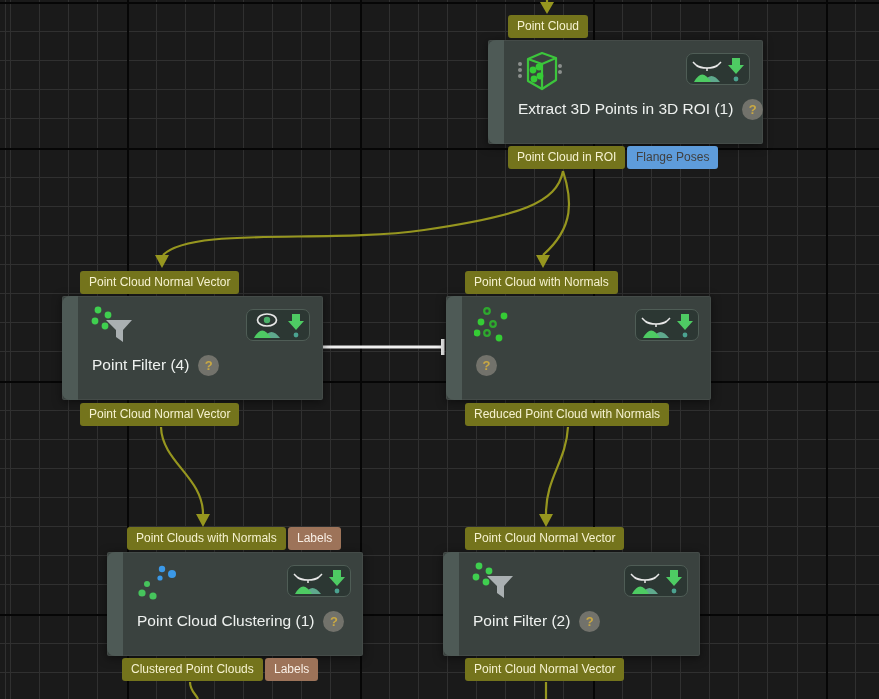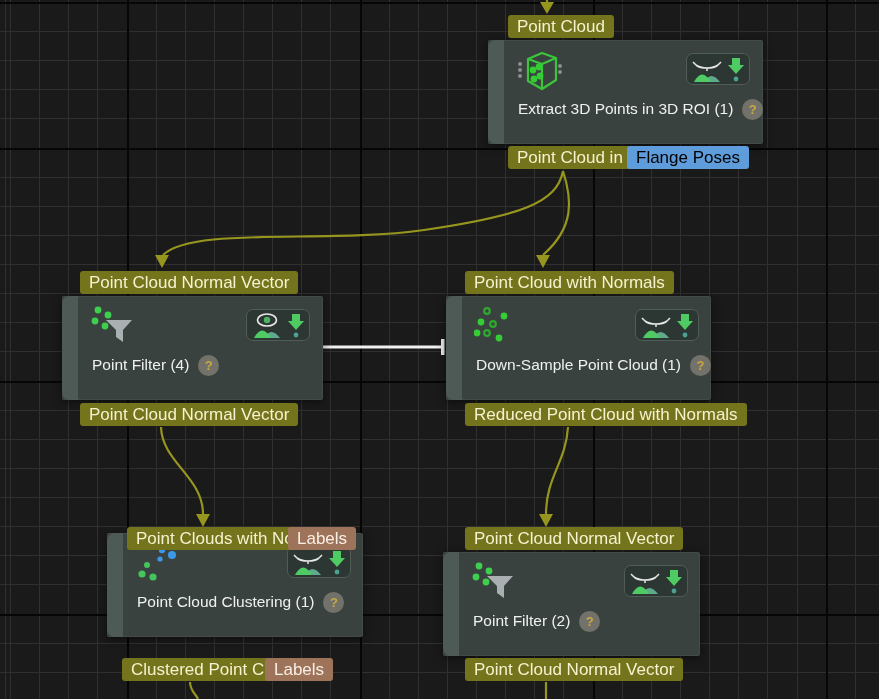--- a/index.html
+++ b/index.html
@@ -27,23 +27,23 @@
     display:flex;align-items:center;justify-content:center;gap:6px;box-sizing:border-box;
   }
   .title-row{position:absolute;left:30px;top:56px;height:26px;display:flex;align-items:center;gap:9px;}
   .node-title{color:#eef1ef;font-size:15.5px;white-space:nowrap;}
   .help{
     width:21px;height:21px;border-radius:50%;background:#72726b;color:#c9a843;
     font-size:13px;font-weight:bold;display:flex;align-items:center;justify-content:center;
   }
   .badge{
     position:absolute;height:23px;line-height:23px;padding:0 9px;border-radius:3px;
-    background:#74741c;color:#f6f2d0;font-size:17px;white-space:nowrap;
-  }
-  .badge.pose{background:#5e9cdb;color:#000000;}
+    background:#74741c;color:#f6f2d0;font-size:12px;white-space:nowrap;
+  }
+  .badge.pose{background:#5e9cdb;color:#404040;}
   .badge.labels{background:#9d7359;color:#f9efe6;text-align:center;}
 </style>
 </head>
 <body>
 
 <div class="canvas">
 
   <div class="vline" style="left:127px"></div>
   <div class="vline" style="left:360px"></div>
   <div class="vline" style="left:593px"></div>
@@ -171,28 +171,27 @@
         <path d="M2,26 Q10,11 19,26 Z" fill="#4ecb63"></path>
         <path d="M4,9 C9,13 21,13 26,9" stroke="#e8e8e8" stroke-width="1.7" fill="none"></path>
         <path d="M4,9 L1,6 M26,9 L29,6 M15,12 L15,15" stroke="#e8e8e8" stroke-width="1.5" fill="none"></path>
       </svg>
       <svg width="16" height="27" viewBox="0 0 16 27">
         <polygon points="4,2 12,2 12,9 16,9 8,18 0,9 4,9" fill="#4ecb63"></polygon>
         <circle cx="8" cy="23" r="2.4" fill="#4ba290"></circle>
       </svg>
     </div>
     <div class="title-row">
-      <span class="node-title">Down-Sample Point Cloud (1)</span>
       <span class="help">?</span>
     </div>
   </div>
   <div class="badge" style="left:465px;top:403px">Reduced Point Cloud with Normals</div>
   <div class="badge" style="left:465px;top:271px">Point Cloud with Normals</div>
 
-  <div class="node" style="left:107px;top:533px;width:256px">
+  <div class="node" style="left:107px;top:552px;width:256px">
     <div class="strip"></div>
     <svg class="node-icon" width="46" height="42" viewBox="0 0 46 42">
       <g fill="#3b99e8">
         <circle cx="27" cy="8" r="3.2"></circle>
           <circle cx="37" cy="13" r="4"></circle>
           <circle cx="25" cy="17" r="2.6"></circle>
       </g>
       <g fill="#46c45c">
         <circle cx="12" cy="23" r="3"></circle>
           <circle cx="7" cy="32" r="3.6"></circle>

